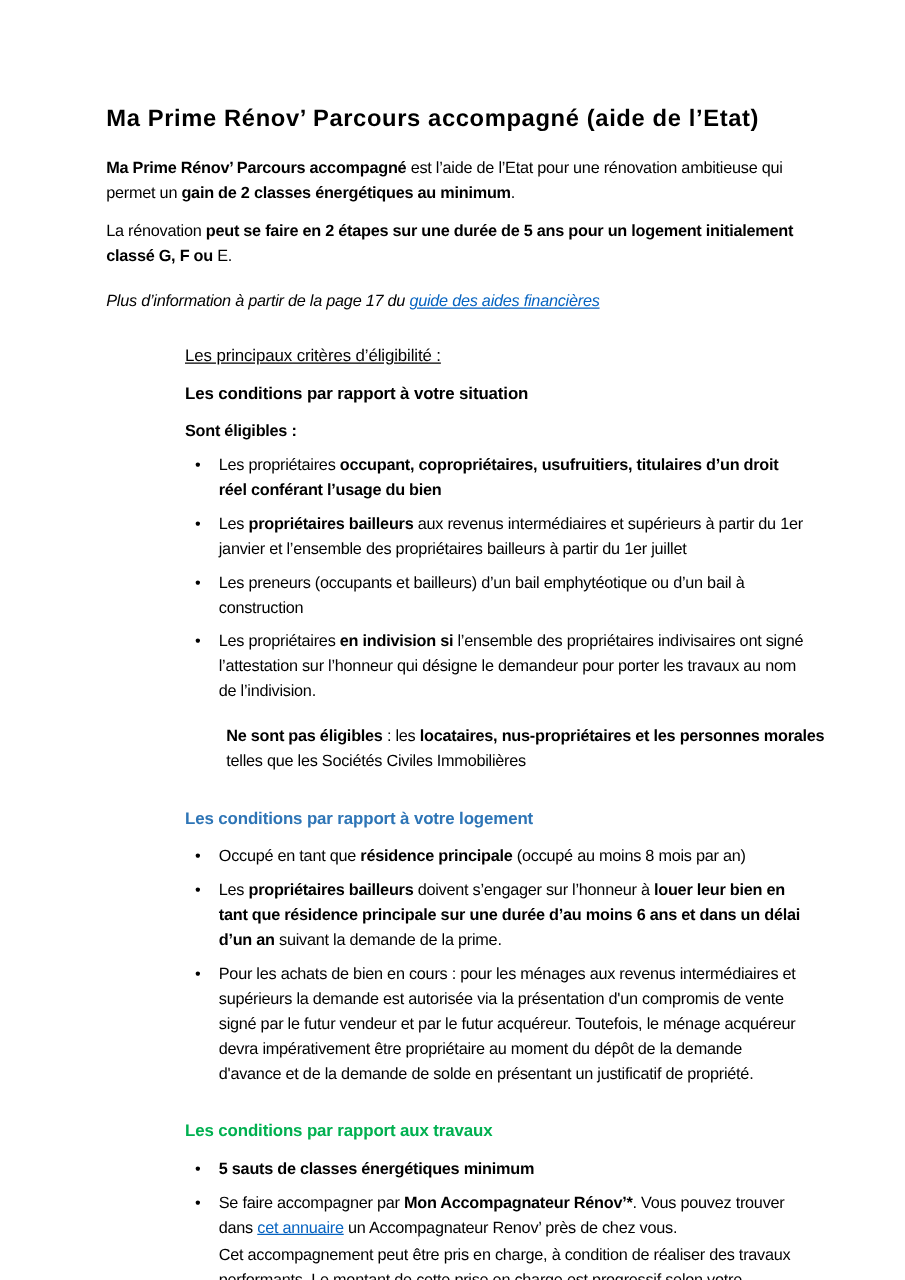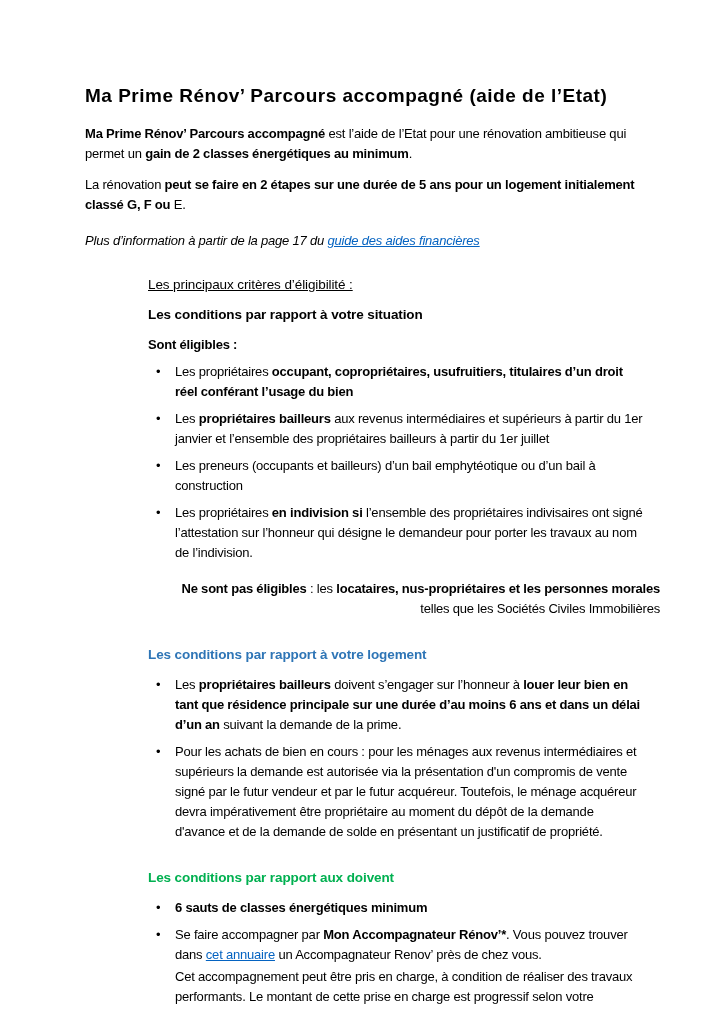--- a/index.html
+++ b/index.html
@@ -44,21 +44,21 @@
     position:relative; padding-left:27px;
     font-size:13px; line-height:20px; letter-spacing:-0.2px;
     margin-bottom:7px; max-width:497px;
   }
   ul.bullets li::before {
     content:"\2022"; position:absolute; left:8px; top:0;
     font-size:13px;
   }
   .not-eligible {
     margin:16px 0 6px 33px;
-    font-size:13px; line-height:20px; letter-spacing:-0.2px; max-width:480px;text-align:right;
+    font-size:13px; line-height:20px; letter-spacing:-0.2px; max-width:480px;
   }
   .continuation { margin-top:2px; }
 </style>
 </head>
 <body>
 
 <div class="page">
 
   <h1 class="title">Ma Prime Rénov’ Parcours accompagné (aide de l’Etat)</h1>
 
@@ -81,28 +81,29 @@
       <li><span>Les </span><span class="b">propriétaires bailleurs</span><span> aux revenus intermédiaires et supérieurs à partir du 1er janvier et l’ensemble des propriétaires bailleurs à partir du 1er juillet</span></li>
       <li><span>Les preneurs (occupants et bailleurs) d’un bail emphytéotique ou d’un bail à construction</span></li>
       <li><span>Les propriétaires </span><span class="b">en indivision si</span><span> l’ensemble des propriétaires indivisaires ont signé l’attestation sur l’honneur qui désigne le demandeur pour porter les travaux au nom de l’indivision.</span></li>
     </ul>
 
     <p class="not-eligible"><span class="b">Ne sont pas éligibles</span><span> : les </span><span class="b">locataires, nus-propriétaires et les personnes morales</span><span> telles que les Sociétés Civiles Immobilières</span></p>
 
     <h3 class="sub-heading blue">Les conditions par rapport à votre logement</h3>
 
     <ul class="bullets">
+      <li><span>Occupé en tant que </span><span class="b">résidence principale</span><span> (occupé au moins 8 mois par an)</span></li>
       <li><span>Les </span><span class="b">propriétaires bailleurs</span><span> doivent s’engager sur l’honneur à </span><span class="b">louer leur bien en tant que résidence principale sur une durée d’au moins 6 ans et dans un délai d’un an</span><span> suivant la demande de la prime.</span></li>
       <li><span>Pour les achats de bien en cours : pour les ménages aux revenus intermédiaires et supérieurs la demande est autorisée via la présentation d'un compromis de vente signé par le futur vendeur et par le futur acquéreur. Toutefois, le ménage acquéreur devra impérativement être propriétaire au moment du dépôt de la demande d'avance et de la demande de solde en présentant un justificatif de propriété.</span></li>
     </ul>
 
-    <h3 class="sub-heading green">Les conditions par rapport aux doivent</h3>
+    <h3 class="sub-heading green">Les conditions par rapport aux travaux</h3>
 
     <ul class="bullets">
-      <li><span class="b">6 sauts de classes énergétiques minimum</span></li>
+      <li><span class="b">5 sauts de classes énergétiques minimum</span></li>
       <li><span>Se faire accompagner par </span><span class="b">Mon Accompagnateur Rénov’*</span><span>. Vous pouvez trouver dans </span><a class="link">cet annuaire</a><span> un Accompagnateur Renov’ près de chez vous.</span>
         <div class="continuation">Cet accompagnement peut être pris en charge, à condition de réaliser des travaux performants. Le montant de cette prise en charge est progressif selon votre</div>
       </li>
     </ul>
 
   </div>
 
 </div>
 
 </body></html>

